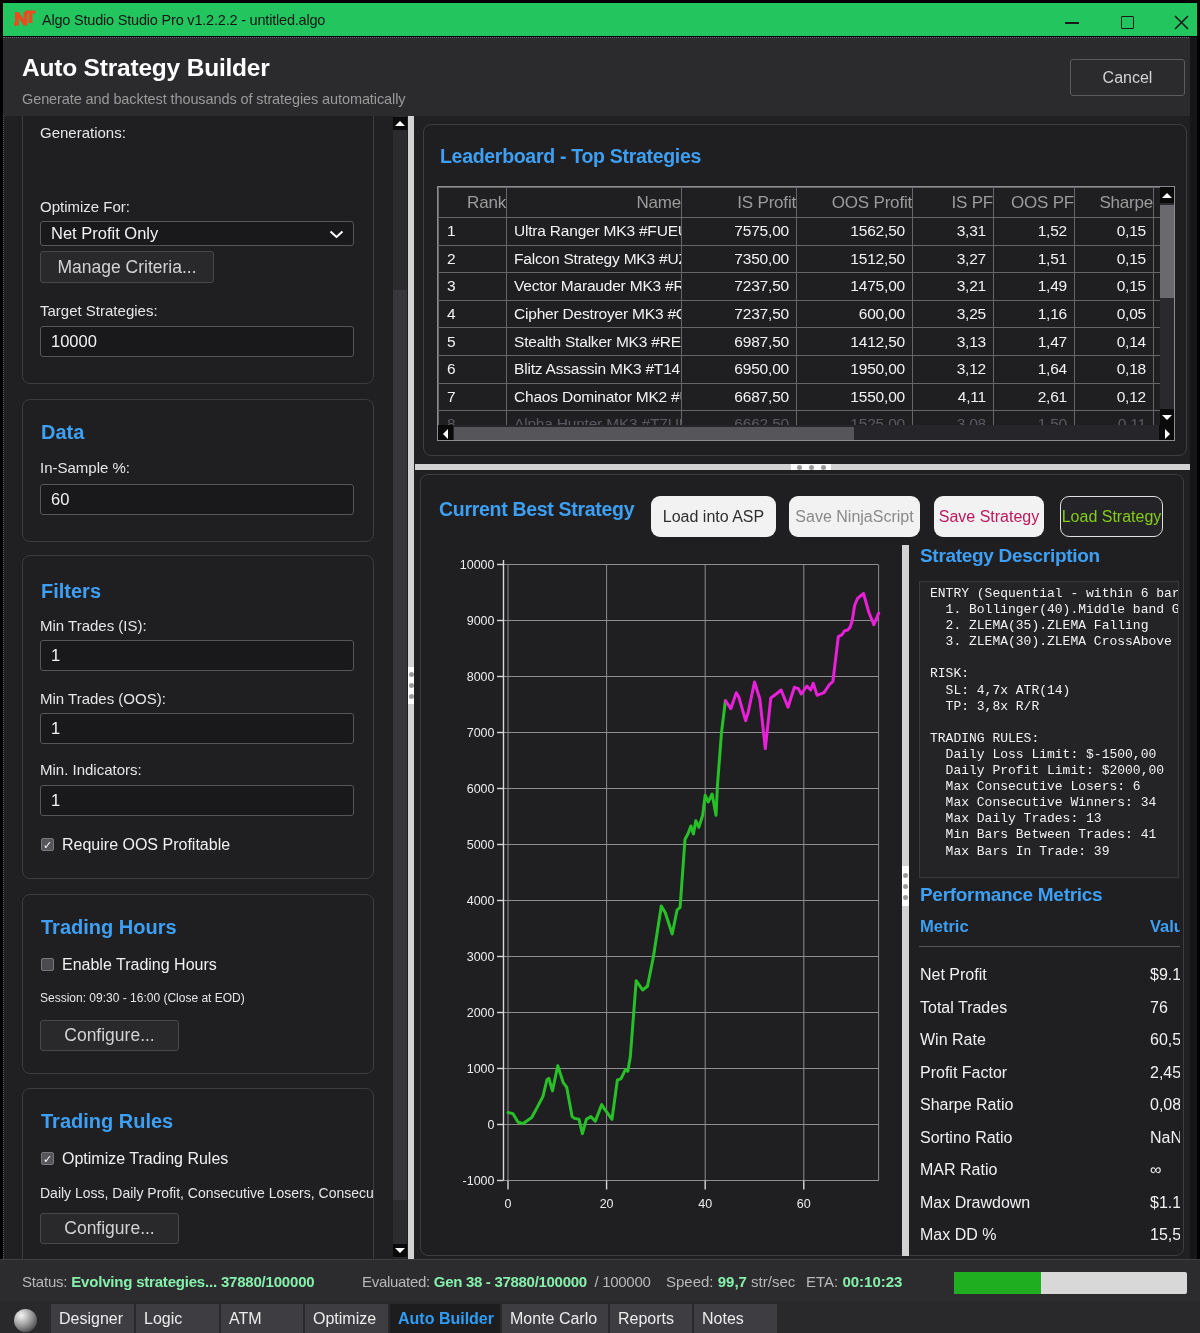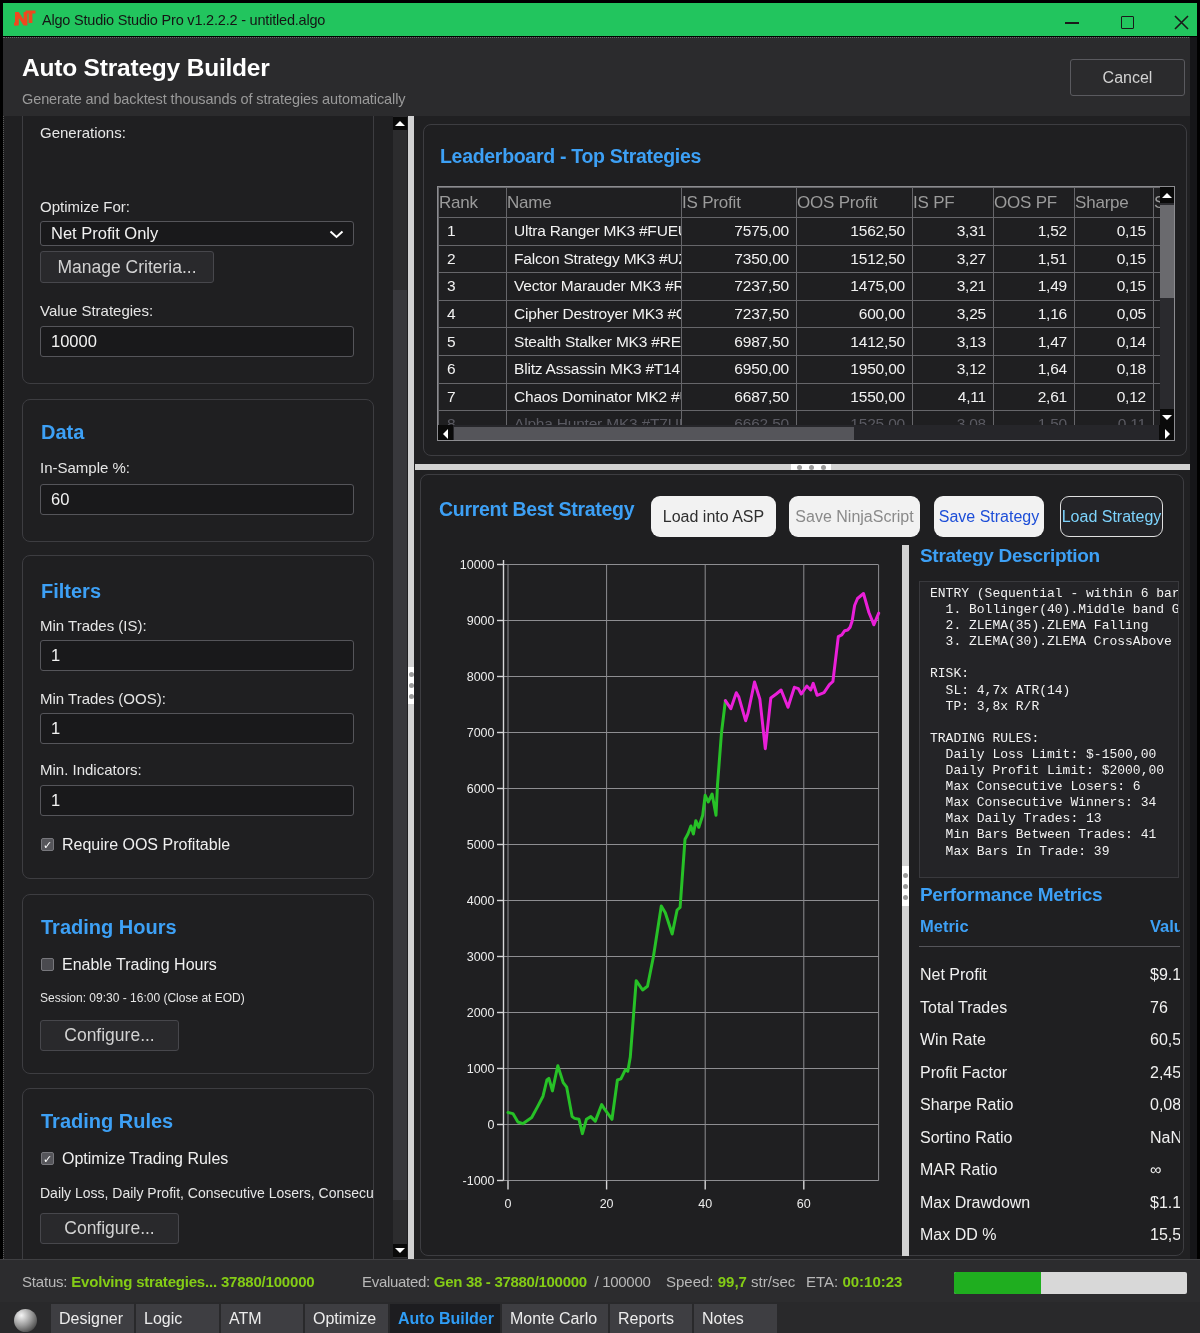--- a/index.html
+++ b/index.html
@@ -34,36 +34,36 @@
 .grip{position:absolute;background:#fff;display:flex;align-items:center;justify-content:center}
 .dotcol{display:flex;flex-direction:column;gap:6px}
 .dotrow{display:flex;flex-direction:row;gap:7px}
 .dot{width:5px;height:5px;border-radius:50%;background:#9a9a9a}
 
 .rcard{position:absolute;left:420px;width:764px;background:#1f1f21;border:1px solid #3d3d41;border-radius:8px}
 .bhead{position:absolute;font-size:19.5px;font-weight:bold;color:#3da0f5;letter-spacing:-0.3px}
 
 #tblwrap{position:absolute;left:437px;top:186px;width:738px;height:255px;overflow:hidden;border:1px solid #8c8c90}
 #lb{border-collapse:collapse;table-layout:fixed;width:775px;font-size:15.5px;color:#f2f2f2;letter-spacing:-0.2px}
-#lb th{color:#9b9b9b;font-weight:normal;font-size:17px;height:30px;border:1px solid #66666a;text-align:left}
+#lb th{color:#9b9b9b;font-weight:normal;font-size:17px;height:30px;border:1px solid #66666a;text-align:right}
 #lb td{height:27.6px;border:1px solid #66666a;white-space:nowrap;overflow:hidden}
 #lb td.c0{padding-left:8px}
 #lb td.c1{padding-left:7px}
 #lb td.cr{text-align:right;padding-right:7px}
 #lb tr.faint td{color:#5a5a62}
 
 .lbtn{position:absolute;top:496px;height:41px;background:#f2f2f2;border-radius:9px;font-size:16px;display:flex;align-items:center;justify-content:center}
 
 #code{position:absolute;left:919px;top:581px;width:260px;height:297px;background:#242427;border:1px solid #39393d;overflow:hidden;color:#f2f2f2;font-family:"Liberation Mono",monospace;font-size:13px;line-height:16.1px;white-space:pre;padding:4px 0 0 10px}
 .mrow{position:absolute;left:920px;width:260px;height:20px;font-size:16px;color:#f0f0f0}
 .mn{position:absolute;left:0}
 .mv{position:absolute;left:230px;width:30px;overflow:hidden;white-space:nowrap}
 
 #status{position:absolute;left:0;top:1259px;width:1200px;height:43px;background:#2c2c2e;border-top:1px solid #3f3f42;font-size:15px;color:#b8b8b8}
-#status b{color:#84cc16}
+#status b{color:#86efac}
 #status span{position:absolute;top:13px}
 
 #tabbar{position:absolute;left:0;top:1302px;width:1200px;height:31px;background:#29292b}
 .tab{position:absolute;top:2px;height:29px;background:#3e3e42;color:#ececec;font-size:16px;display:flex;align-items:center;padding-left:8px;white-space:nowrap;overflow:hidden}
 .tab.act{background:#1d1d20;color:#2f9df5;font-weight:bold}
 #sphere{position:absolute;left:14px;top:1309px;width:23px;height:23px;border-radius:50%;background:radial-gradient(circle at 32% 28%,#f5f5f5,#9a9a9a 45%,#4a4a4a 80%,#2a2a2a)}
 </style></head><body>
 
 <div id="titlebar">
  <svg style="position:absolute;left:10px;top:6px" width="26" height="20" viewBox="0 0 26 20">
@@ -89,21 +89,21 @@
 <div style="position:absolute;left:0;top:0;width:1px;height:1143px;border-left:1px dotted #5a5a5a"></div>
 <div style="position:absolute;left:0;top:0;width:412px;height:1143px;overflow:hidden">
 <div style="position:absolute;left:-3px;top:-116px;width:415px;height:1420px">
 <div class="card" style="top:96px;height:288px"></div>
         <div class="flab" style="left:40px;top:124px;font-size:15px">Generations:</div>
         <div class="flab" style="left:40px;top:198px;font-size:15px">Optimize For:</div>
         <div class="inp sel" style="left:40px;top:221px">Net Profit Only<svg width="15" height="9" viewBox="0 0 15 9" style="position:absolute;right:9px;top:8px">
             <path d="M1.5 1.5 L7.5 7 L13.5 1.5" stroke="#fff" stroke-width="2" fill="none"></path>
           </svg></div>
         <div class="gbtn" style="left:40px;top:251px;width:174px;height:32px">Manage Criteria...</div>
-        <div class="flab" style="left:40px;top:302px;font-size:15px">Value Strategies:</div>
+        <div class="flab" style="left:40px;top:302px;font-size:15px">Target Strategies:</div>
         <div class="inp" style="left:40px;top:326px">10000</div>
         <div class="card" style="top:399px;height:143px"></div>
         <div class="chead" style="top:421px">Data</div>
         <div class="flab" style="left:40px;top:459px;font-size:15px">In-Sample %:</div>
         <div class="inp" style="left:40px;top:484px">60</div>
         <div class="card" style="top:555px;height:324px"></div>
         <div class="chead" style="top:580px">Filters</div>
         <div class="flab" style="left:40px;top:617px;font-size:15px">Min Trades (IS):</div>
         <div class="inp" style="left:40px;top:640px">1</div>
         <div class="flab" style="left:40px;top:690px;font-size:15px">Min Trades (OOS):</div>
@@ -280,22 +280,22 @@
       <div class="dot"></div>
       <div class="dot"></div>
       <div class="dot"></div>
     </div>
   </div>
 
 <div class="rcard abs" style="top:474px;height:782px"></div>
 <div class="bhead" style="left:439px;top:498px">Current Best Strategy</div>
 <div class="lbtn" style="left:651px;width:125px;color:#2f2f2f">Load into ASP</div>
 <div class="lbtn" style="left:789px;width:131px;color:#8a8a8a">Save NinjaScript</div>
-<div class="lbtn" style="left:934px;width:110px;color:#1d4ed8">Save Strategy</div>
-<div class="lbtn" style="left:1060px;width:103px;background:#242428;border:1px solid #e0e0e0;color:#7dd3fc">Load Strategy</div>
+<div class="lbtn" style="left:934px;width:110px;color:#be185d">Save Strategy</div>
+<div class="lbtn" style="left:1060px;width:103px;background:#242428;border:1px solid #e0e0e0;color:#84cc16">Load Strategy</div>
 
 <svg style="position:absolute;left:423px;top:474px" width="479" height="782" viewBox="0 0 479 782">
 <style>.g{stroke:#8e8e92;stroke-width:1}.ax{stroke:#d6d6d8;stroke-width:1.4}.lbl{fill:#ececec;font:12.5px "Liberation Sans",sans-serif}</style>
 <line x1="80.5" y1="90.5" x2="455.6" y2="90.5" class="g"></line>
     <line x1="74.0" y1="90.5" x2="80.5" y2="90.5" class="ax"></line>
     <line x1="80.5" y1="146.5" x2="455.6" y2="146.5" class="g"></line>
     <line x1="74.0" y1="146.5" x2="80.5" y2="146.5" class="ax"></line>
     <line x1="80.5" y1="202.5" x2="455.6" y2="202.5" class="g"></line>
     <line x1="74.0" y1="202.5" x2="80.5" y2="202.5" class="ax"></line>
     <line x1="80.5" y1="258.5" x2="455.6" y2="258.5" class="g"></line>

